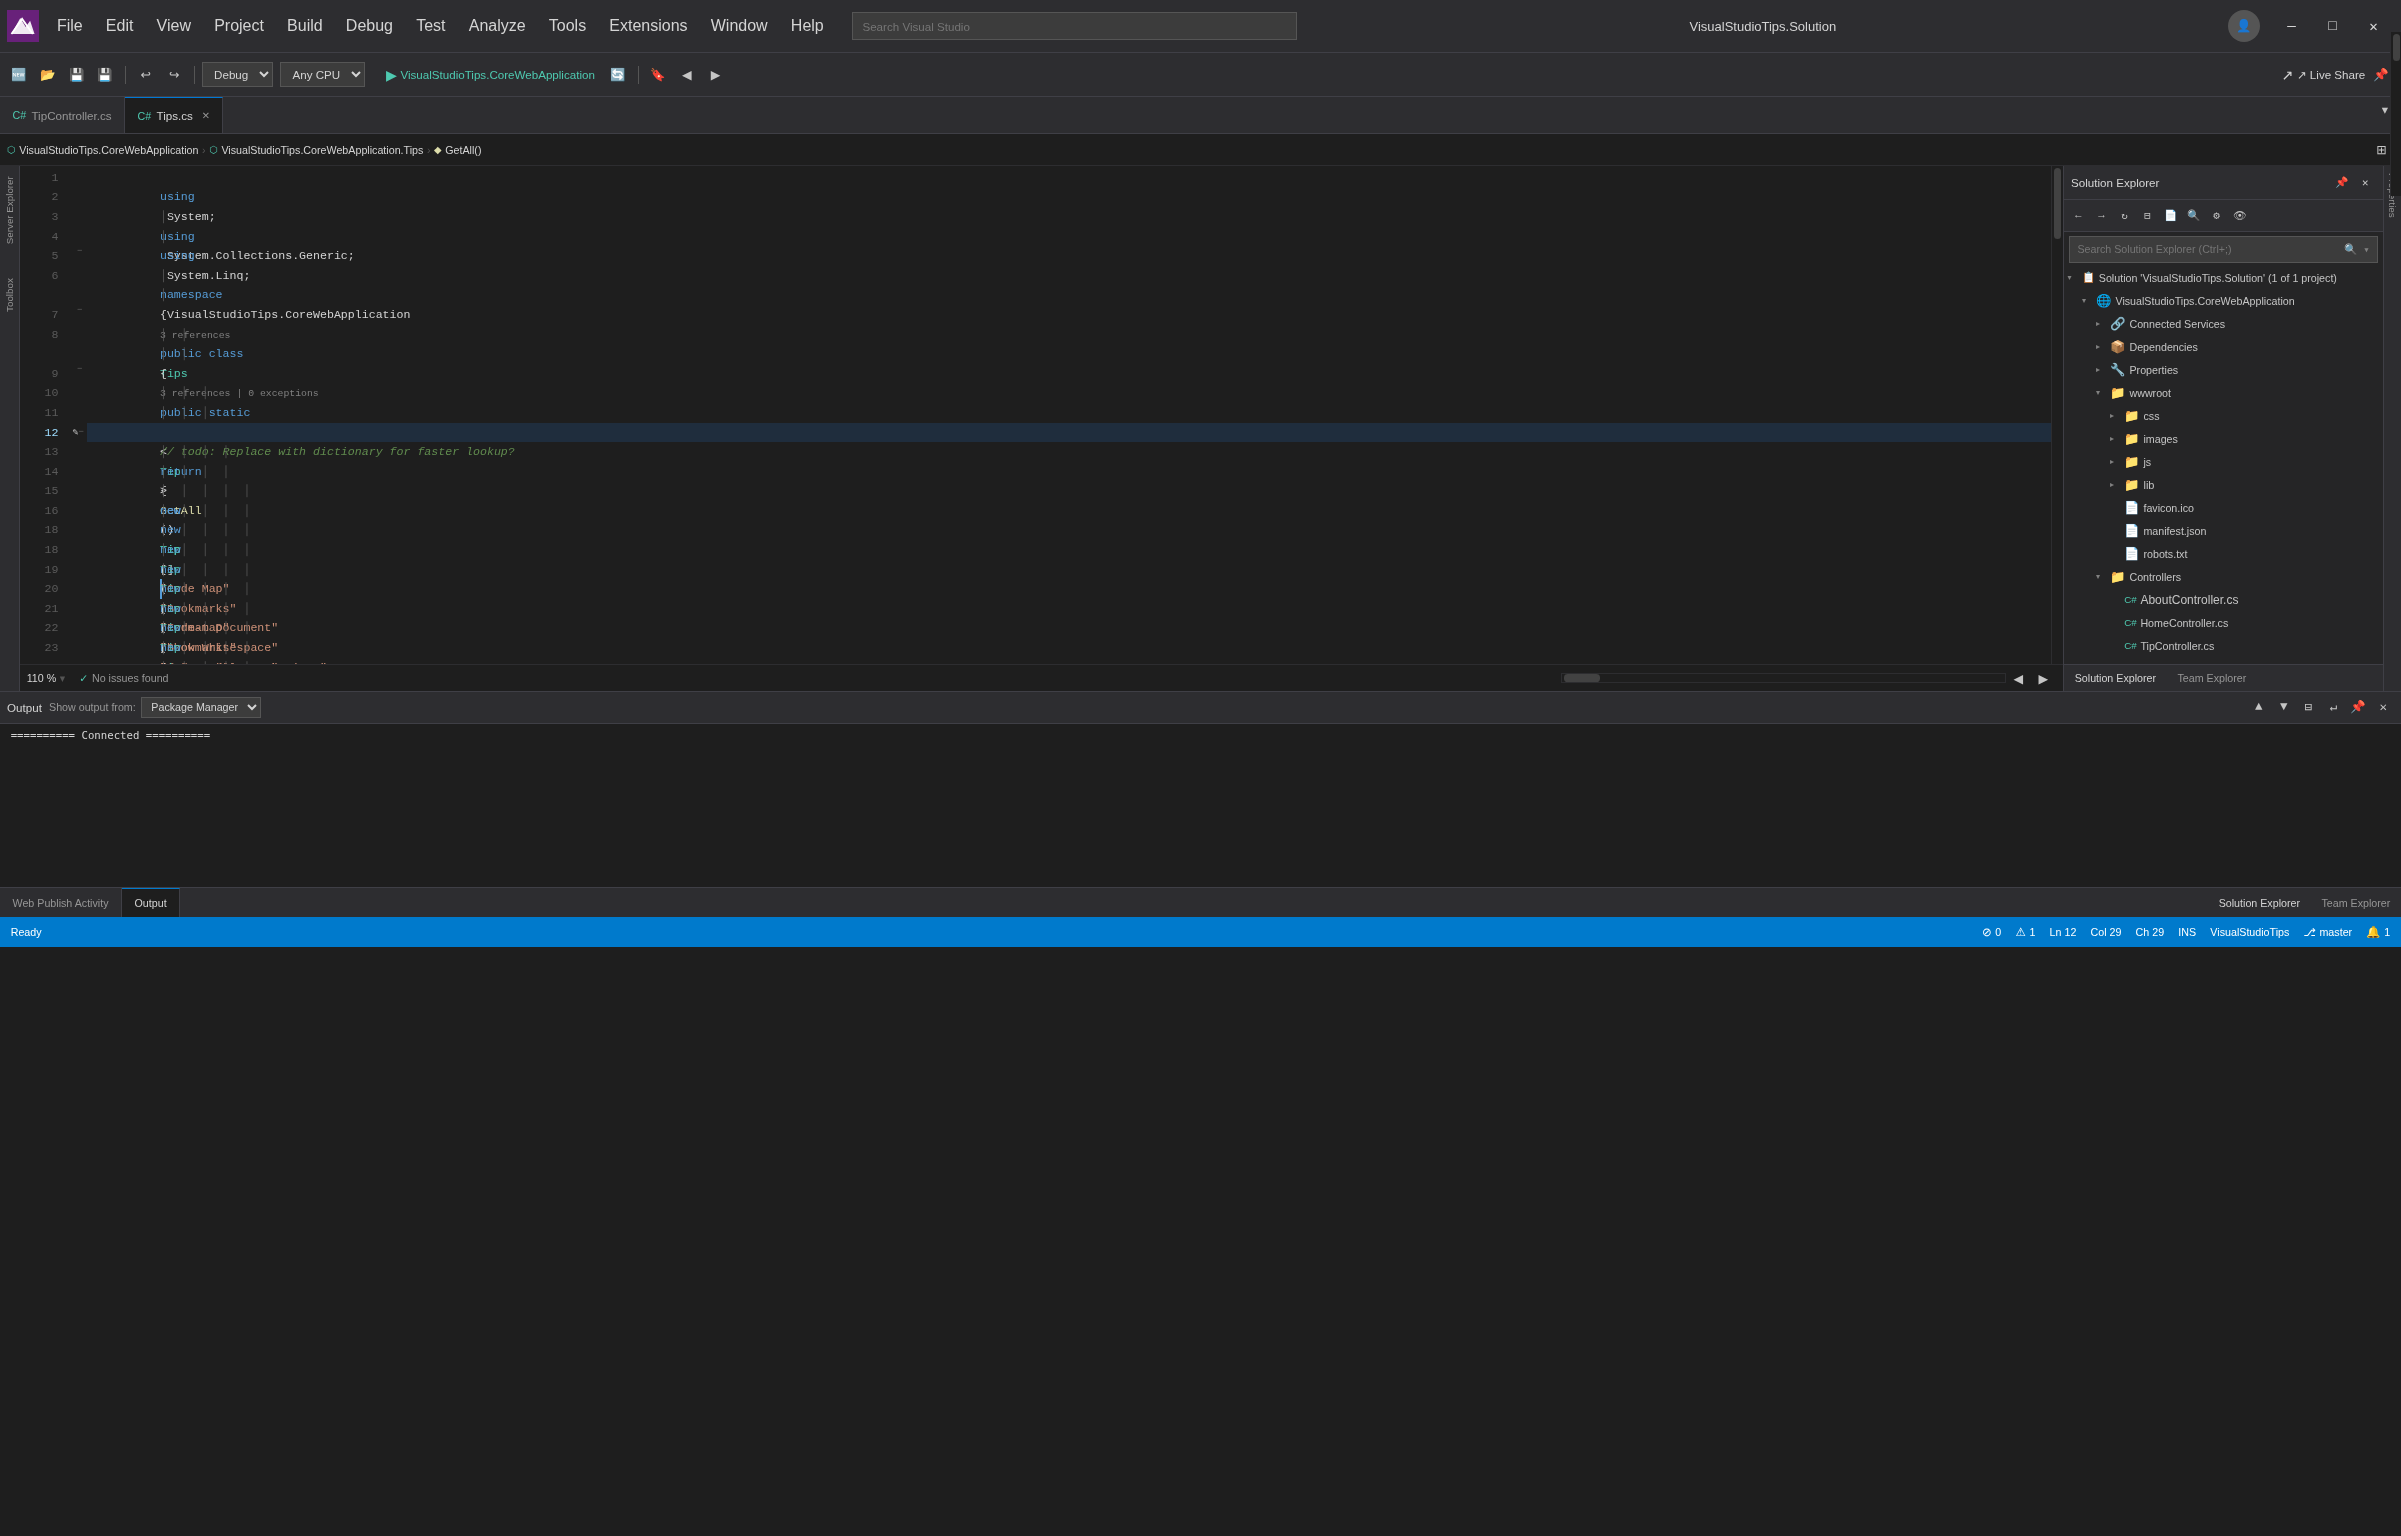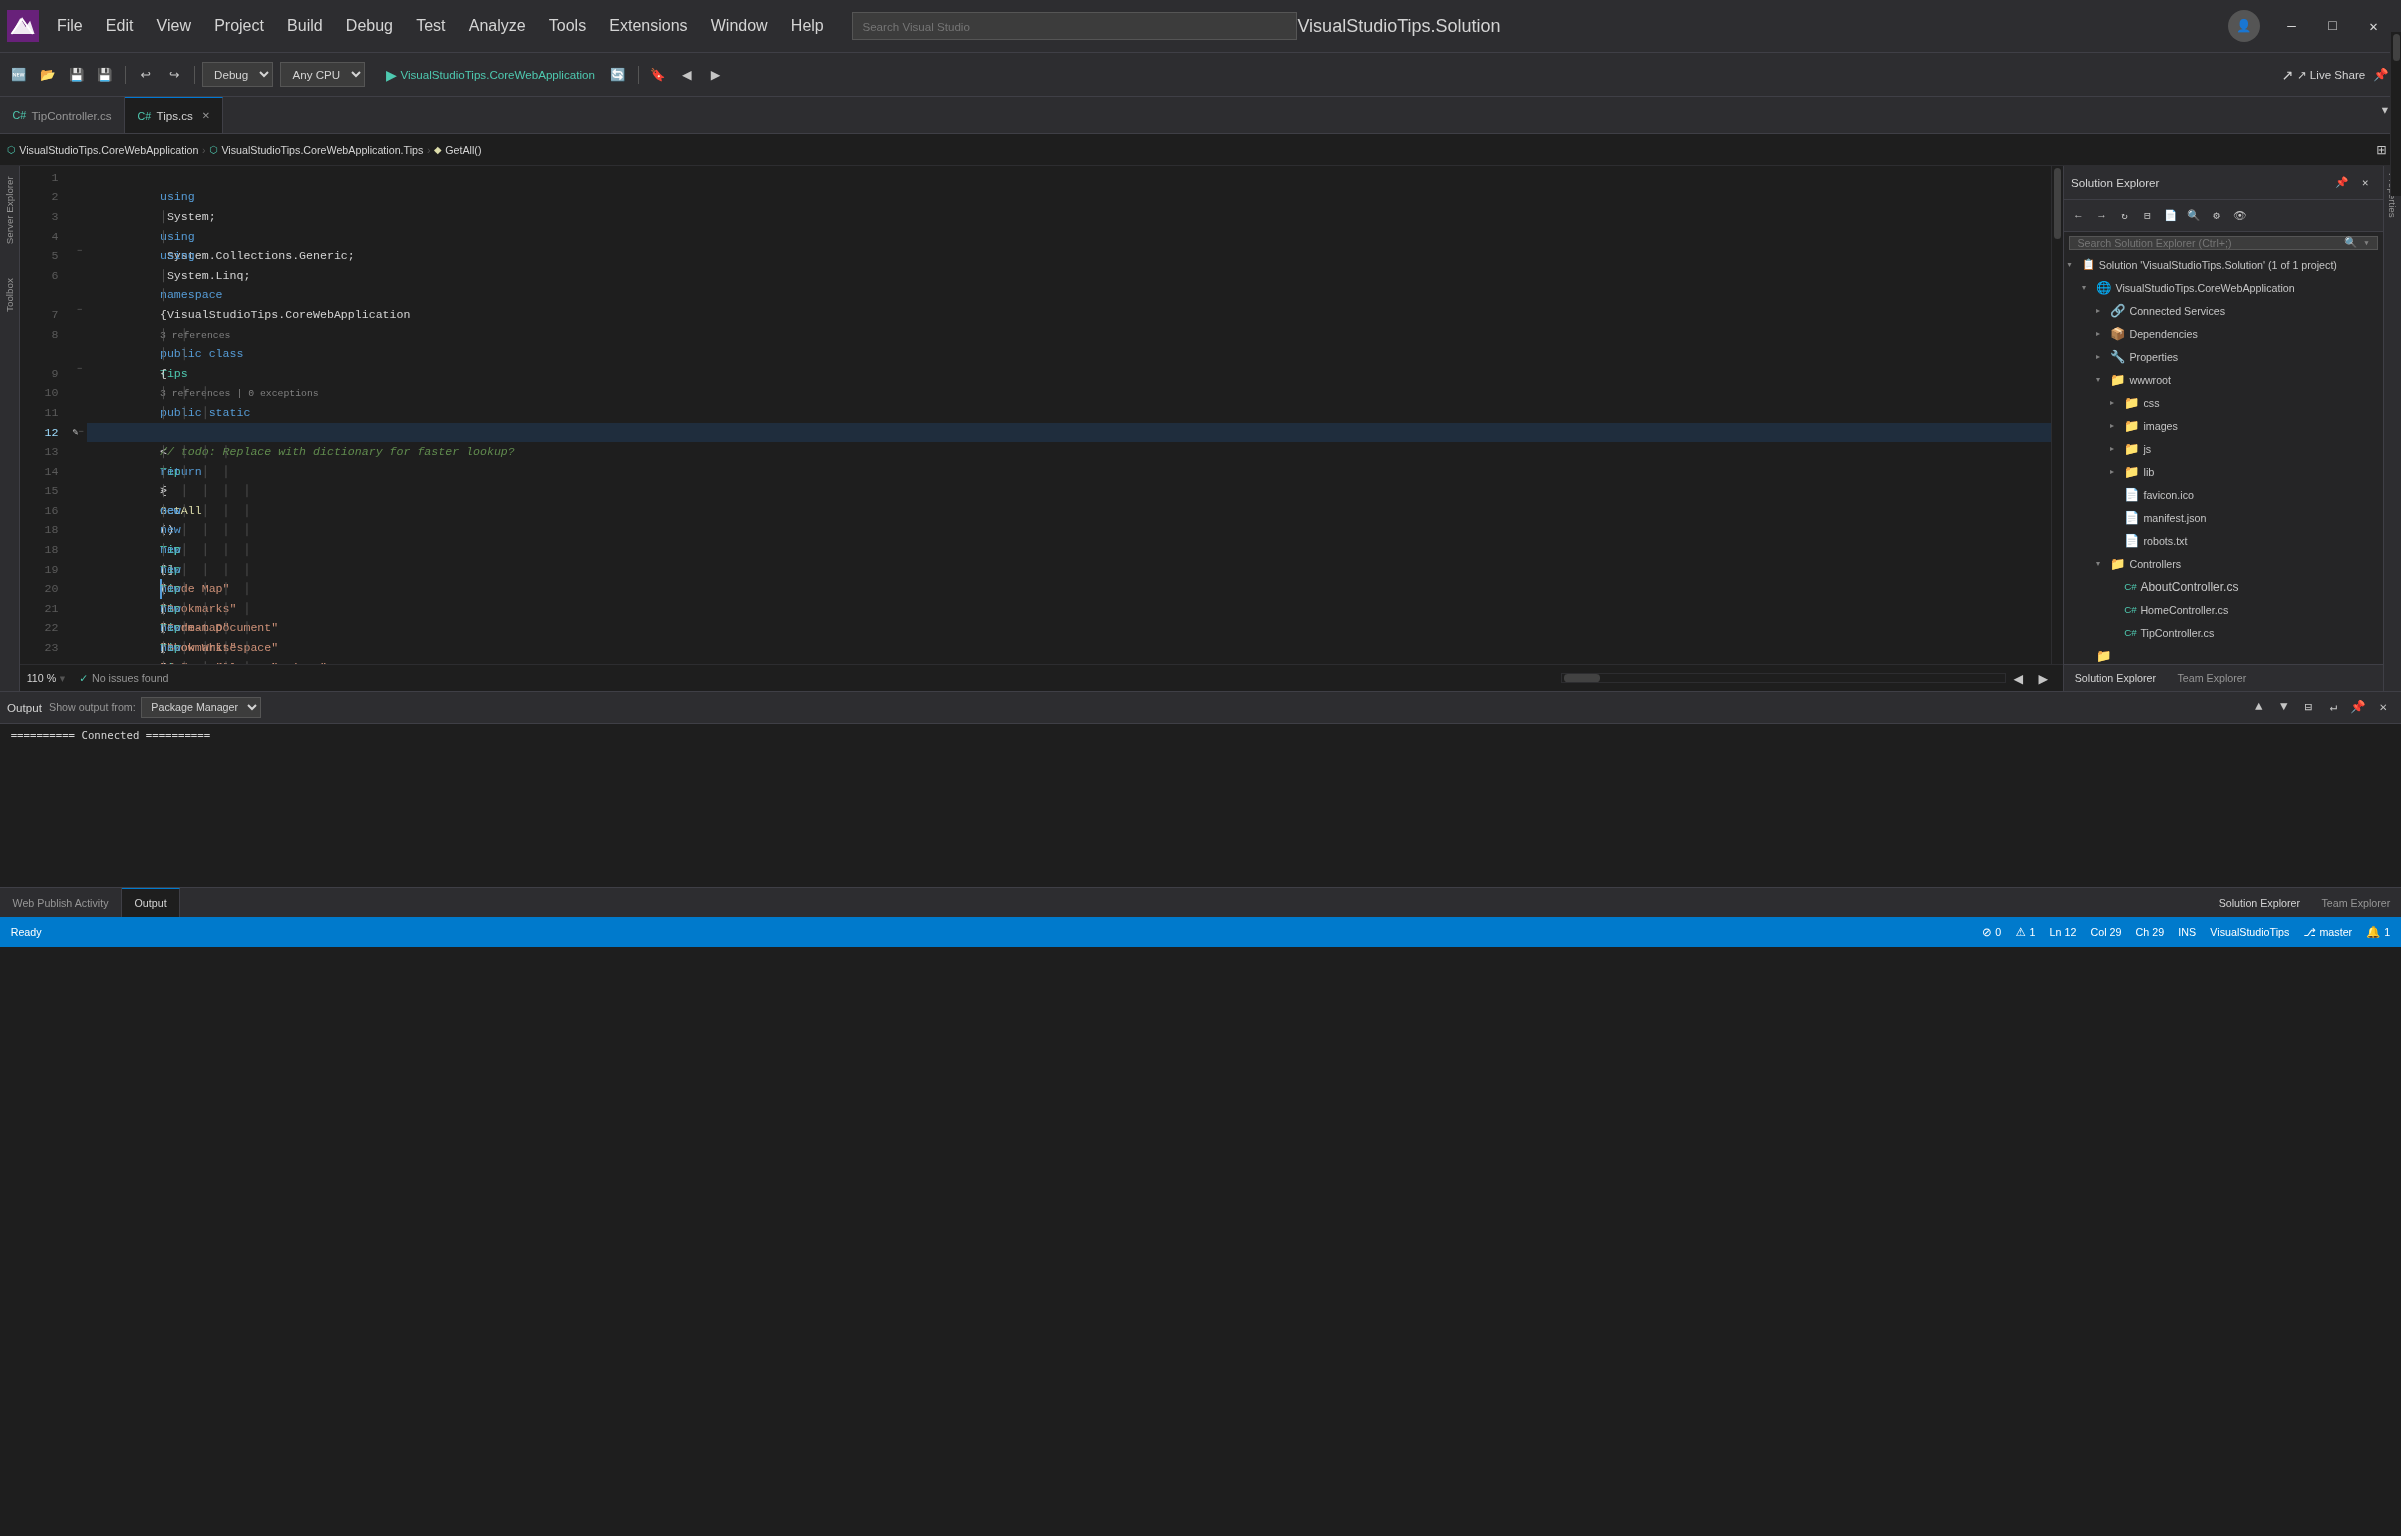--- a/index.html
+++ b/index.html
@@ -49,22 +49,22 @@
       border: 0.9px solid #555;
       color: #d4d4d4;
       padding: 3.6px 9px;
       width: 100%;
       height: 28.5px;
       font-size: 11.6px;
       font-family: 'Segoe UI', Arial, sans-serif;
     }
     .window-title {
       flex: 1;
-      text-align: left;
-      font-size: 18px;
+      text-align: center;
+      font-size: 13px;
       color: #d4d4d4;
       font-family: 'Segoe UI', Arial, sans-serif;
     }
     .window-controls {
       display: flex;
       gap: 0;
     }
     .win-btn {
       width: 41px;
       height: 36px;
@@ -353,21 +353,21 @@
       align-items: center;
       justify-content: center;
       color: #c5c5c5;
       cursor: pointer;
       font-size: 10.7px;
     }
     .se-search {
       display: flex;
       align-items: center;
       background: #3c3c3c;
-      height: 14px;
+      height: 27px;
       margin: 3.6px 5.3px;
       padding: 0 7.1px;
       border: 0.9px solid #555;
       gap: 5.3px;
     }
     .se-search input {
       background: transparent;
       border: none;
       color: #d4d4d4;
       font-size: 10.7px;

